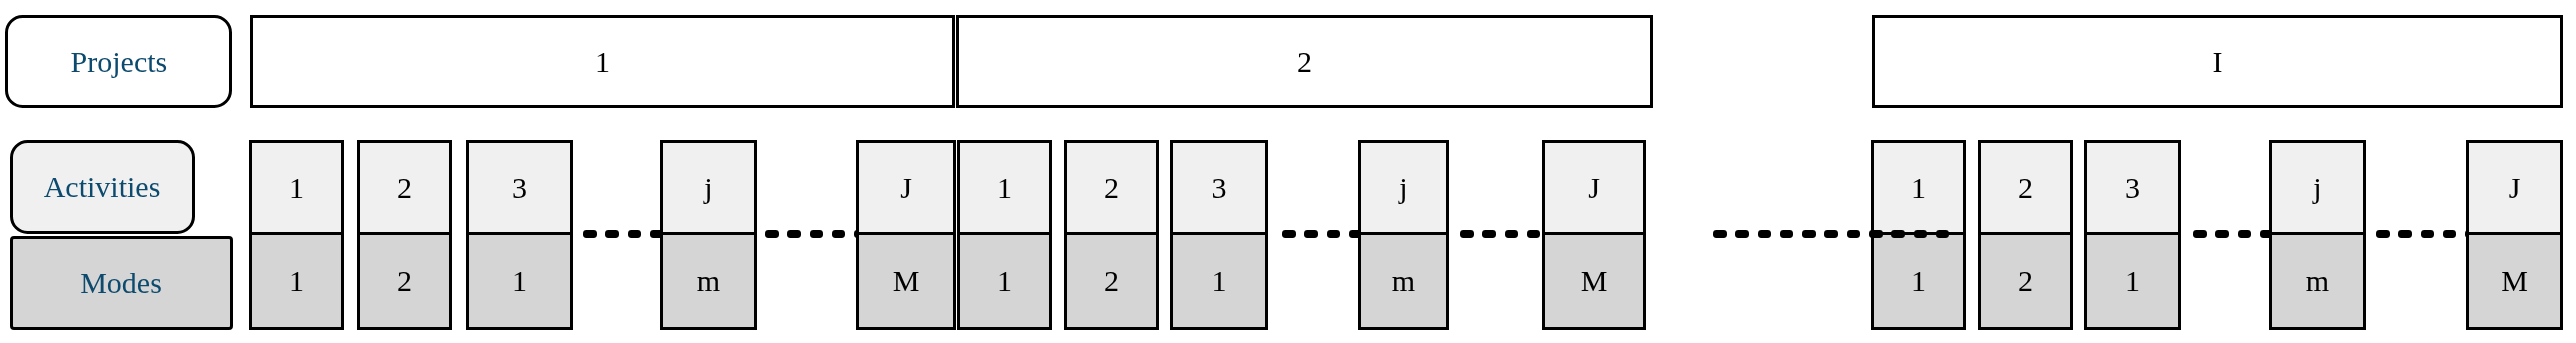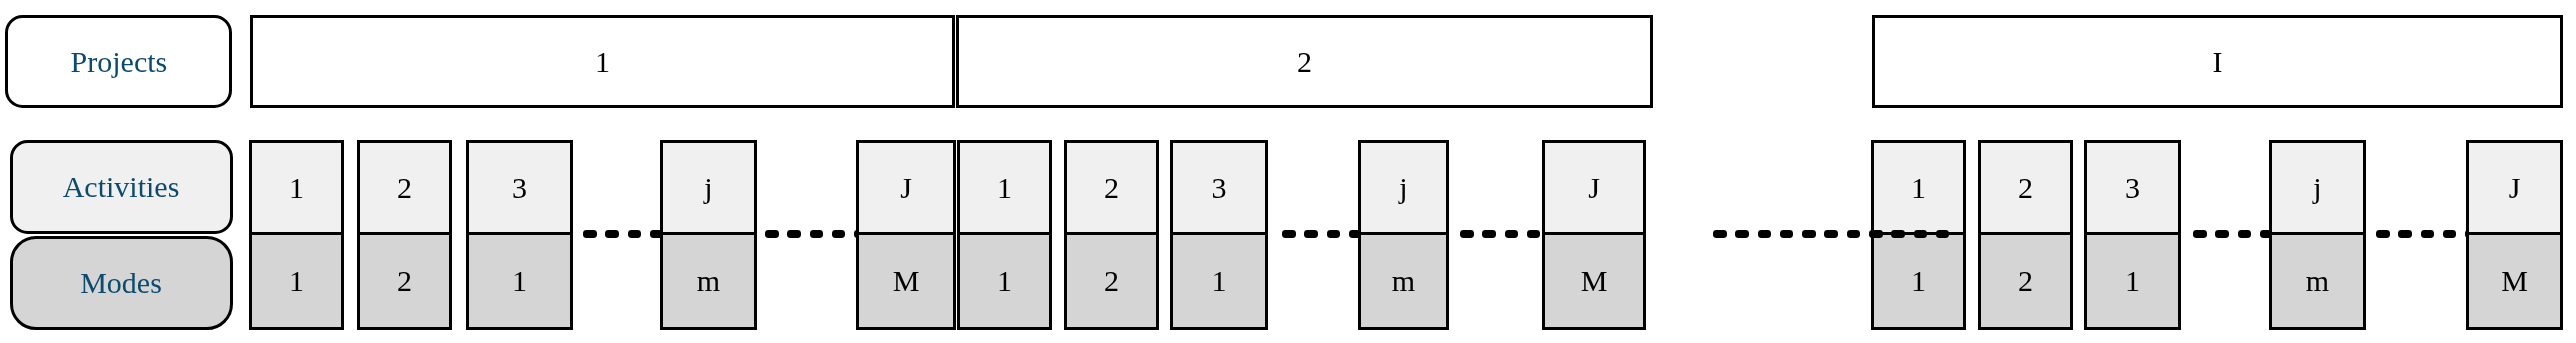--- a/index.html
+++ b/index.html
@@ -33,29 +33,29 @@
     white-space: nowrap;
   }
   .legend-projects {
     left: 5.4px;  top: 15px;
     width: 227px; height: 93px;
     border-radius: 17.6px;
     background: #ffffff;
   }
   .legend-activities {
     left: 9.5px; top: 140px;
-    width: 223px; height: 94px;
+    width: 185px; height: 94px;
     border-radius: 17.6px;
     background: #f0f0f0;
     text-align: center;
   }
   .legend-modes {
     left: 9.5px; top: 236px;
     width: 223px; height: 94px;
-    border-radius: 26px;
+    border-radius: 4px;
     background: #d5d5d5;
   }
 
   
   .project-header {
     position: absolute;
     box-sizing: border-box;
     top: 15px;
     height: 93px;
     border: 3.4px solid #000;

